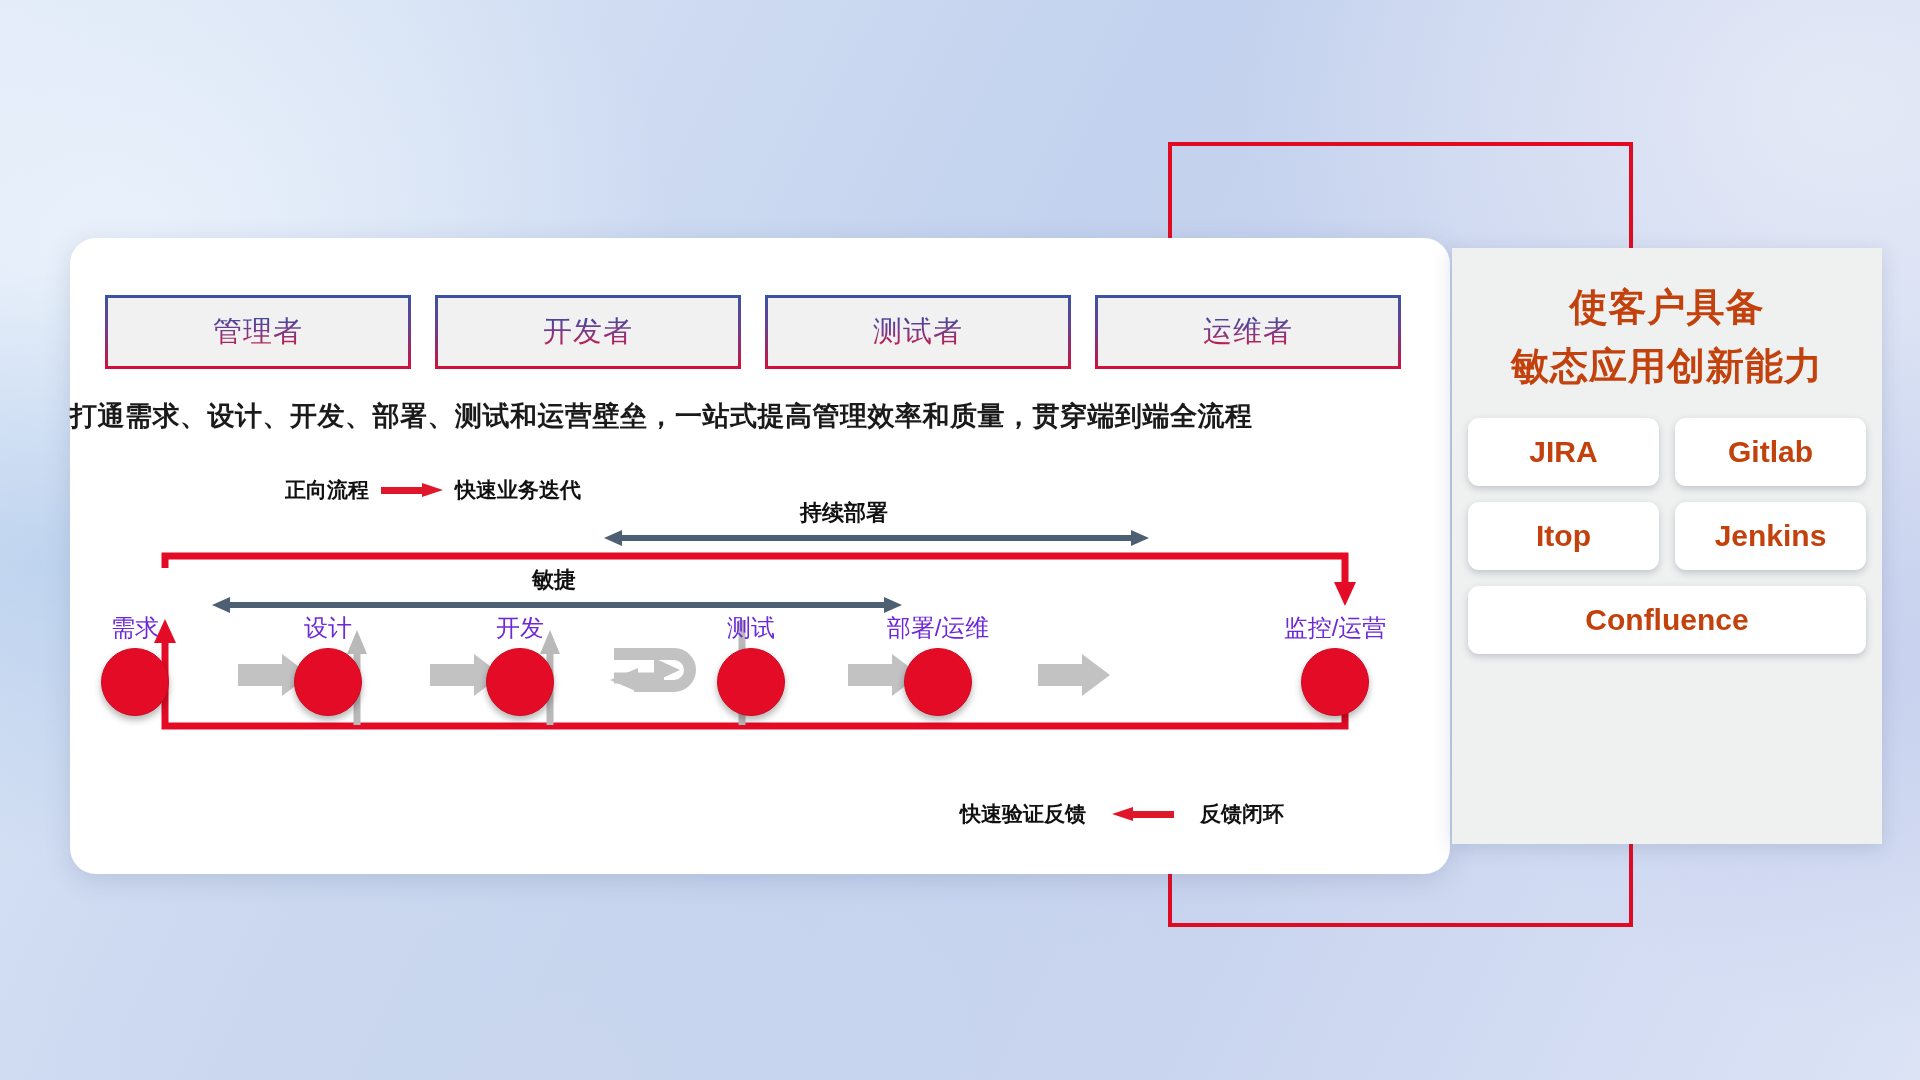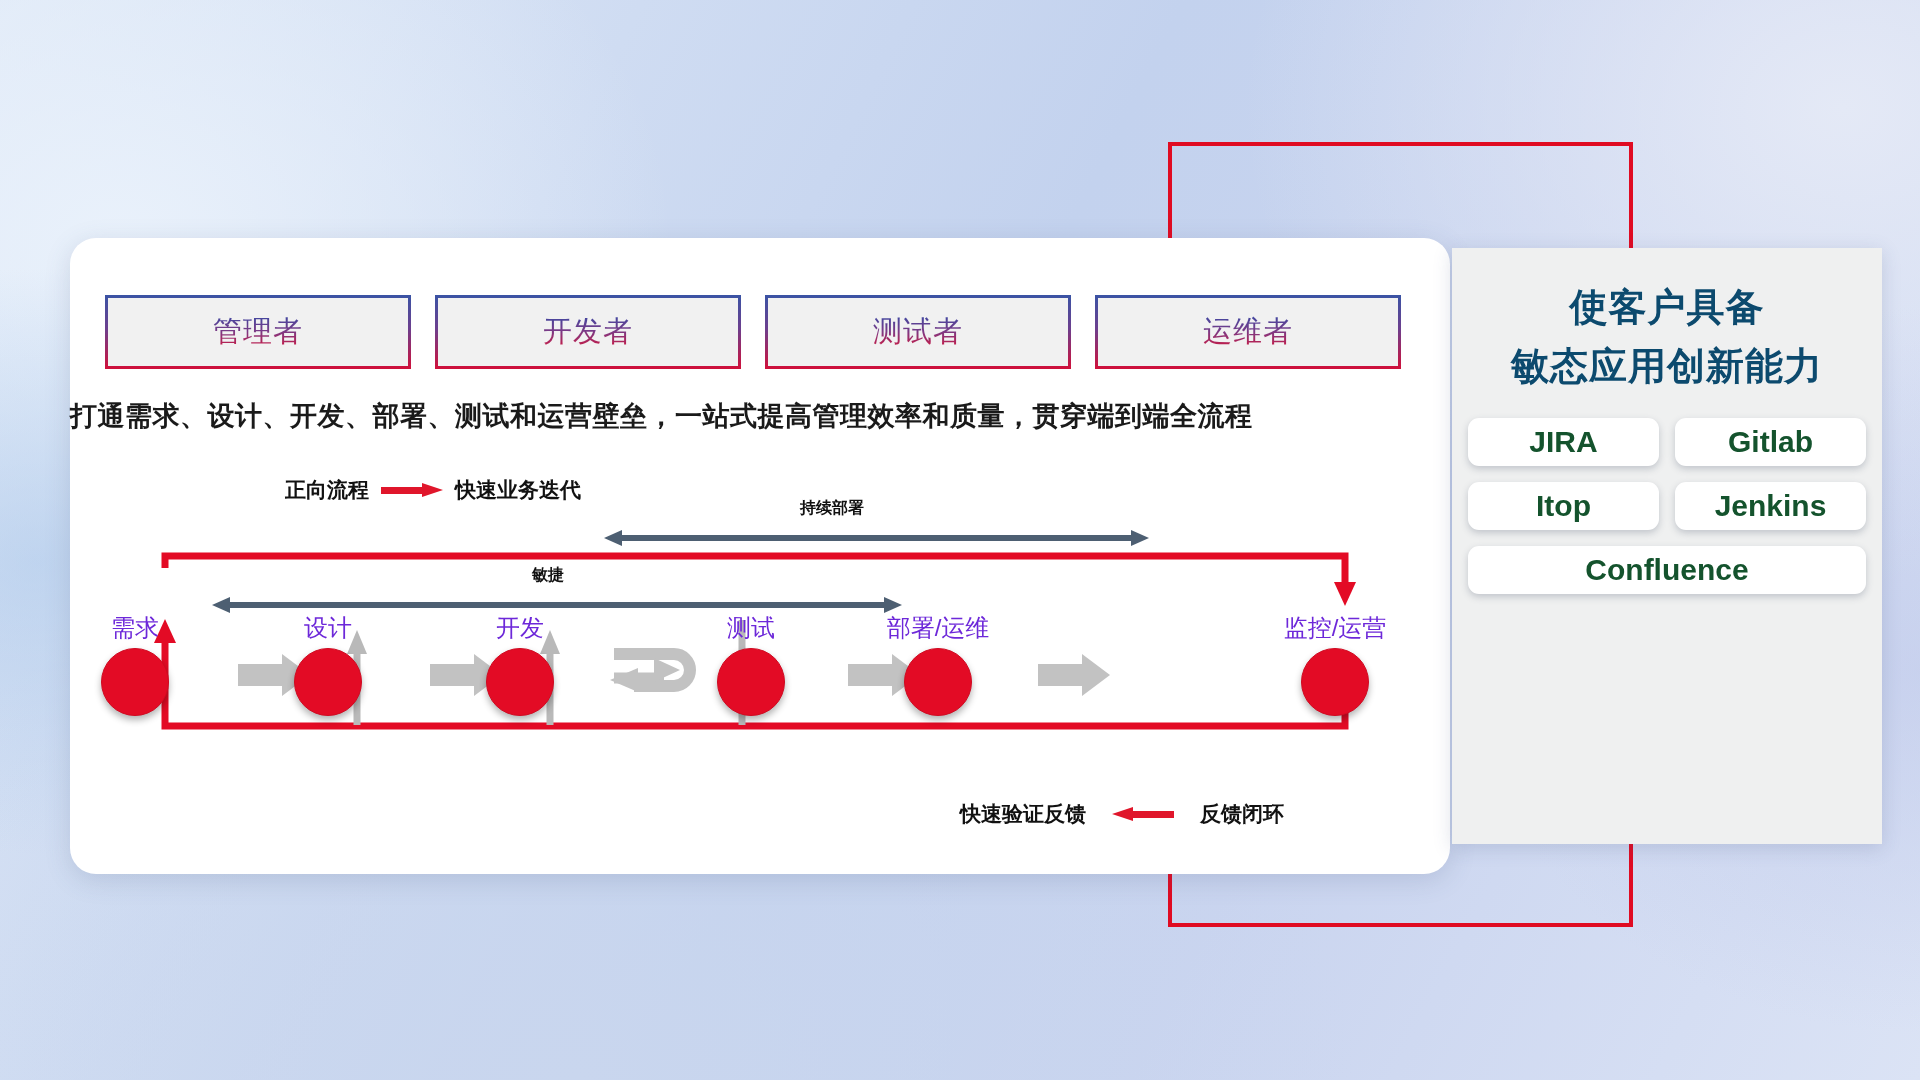--- a/index.html
+++ b/index.html
@@ -93,21 +93,21 @@
     position:absolute;left:0;top:0;width:0;height:0;
     border-top:8px solid transparent;border-bottom:8px solid transparent;
     border-right:18px solid #4d5f72;
   }
   .slate-arrow .h-r{
     position:absolute;right:0;top:0;width:0;height:0;
     border-top:8px solid transparent;border-bottom:8px solid transparent;
     border-left:18px solid #4d5f72;
   }
   .arrow-cap{
-    position:absolute;font-size:16px;font-weight:bold;color:#111;
+    position:absolute;font-size:22px;font-weight:bold;color:#111;
   }
   
   #loop{position:absolute;left:70px;top:238px;width:1380px;height:636px;pointer-events:none;}
   
   #pipeline{position:absolute;left:108px;top:612px;width:1290px;height:130px;}
   .stage{position:absolute;width:130px;text-align:center;}
   .stage .label{
     font-size:24px;color:#6d28d9;white-space:nowrap;margin-bottom:4px;
   }
   .stage .dot{
@@ -119,30 +119,30 @@
   #legend-feedback{
     position:absolute;left:960px;top:800px;display:flex;align-items:center;gap:26px;
     font-size:21px;font-weight:bold;color:#111;
   }
   
   #panel{
     position:absolute;left:1452px;top:248px;width:430px;height:596px;
     background:#eff0f0;box-shadow:0 4px 18px rgba(60,80,120,.18);
   }
   #panel-title{
-    padding-top:30px;text-align:center;color:#0c4a6e;font-size:38px;font-weight:bold;
+    padding-top:30px;text-align:center;color:#c2410c;font-size:38px;font-weight:bold;
     line-height:1.55;letter-spacing:1px;
   }
   #tags{
     margin:22px 16px 0 16px;display:flex;flex-wrap:wrap;gap:16px;
   }
   .tag{
-    background:#fff;border-radius:11px;height:48px;
+    background:#fff;border-radius:11px;height:68px;
     display:flex;align-items:center;justify-content:center;
-    font-size:30px;font-weight:bold;color:#14532d;
+    font-size:30px;font-weight:bold;color:#c2410c;
     box-shadow:0 3px 7px rgba(60,70,95,.25);
   }
   .tag.half{width:calc(50% - 8px);}
   .tag.full{width:100%;}
 </style>
 </head>
 <body>
 
 <div id="bg"></div>
 

